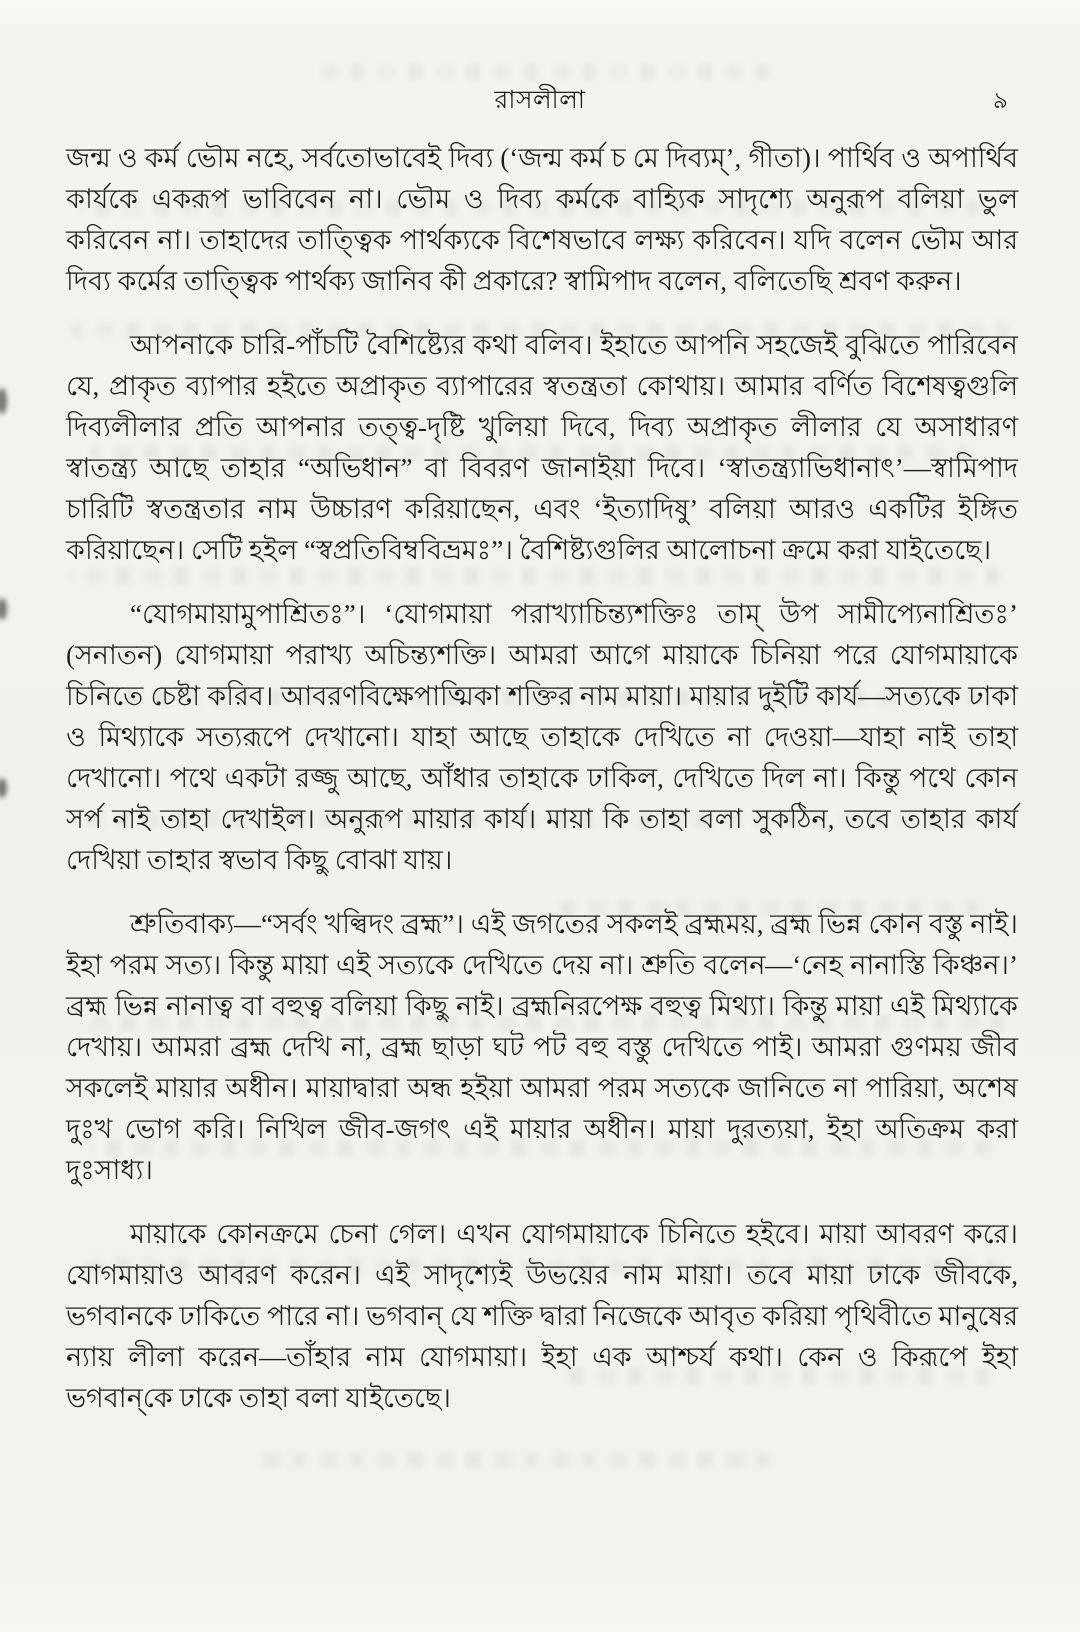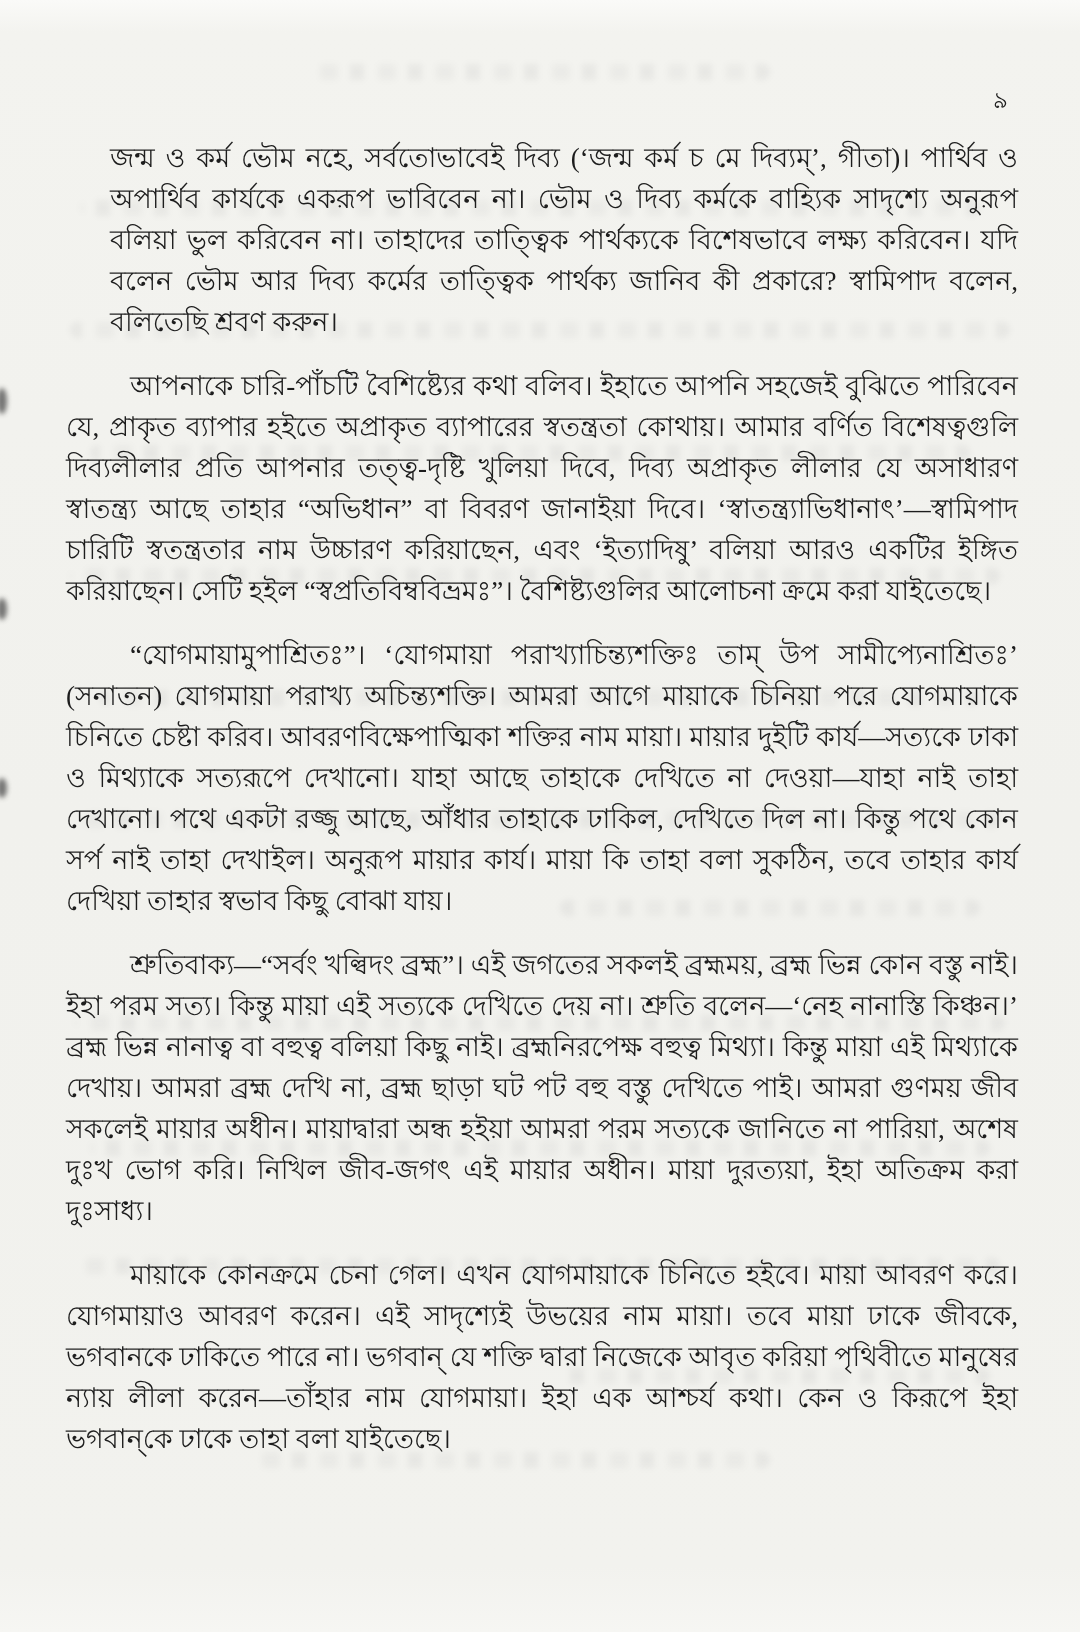--- a/index.html
+++ b/index.html
@@ -18,21 +18,21 @@
   }
   .page-number{
     position:absolute;top:82px;right:72px;font-size:23px;
   }
   .body-text{
     position:absolute;top:138px;left:66px;width:952px;
     font-size:27px;line-height:41px;text-align:justify;
     text-rendering:optimizeLegibility;
   }
   .body-text p{margin:0 0 23px 0;text-indent:64px;}
-  .body-text p.continuation{text-indent:0;margin-left:44px;}
+  .body-text p.continuation{text-indent:0;}
   
   .ghost{
     position:absolute;height:16px;border-radius:8px;
     background:repeating-linear-gradient(90deg,rgba(110,110,112,.5) 0 14px,rgba(110,110,112,0) 14px 26px,rgba(110,110,112,.35) 26px 44px,rgba(110,110,112,0) 44px 58px);
     filter:blur(3px);opacity:.16;transform:scaleX(-1);
     pointer-events:none;
   }
   
   .smudge{
     position:absolute;left:-3px;width:10px;border-radius:50%;
@@ -55,20 +55,21 @@
   <div class="ghost" style="top:1015px;left:75px;width:930px;"></div>
   <div class="ghost" style="top:1140px;left:90px;width:900px;"></div>
   <div class="ghost" style="top:1258px;left:80px;width:920px;"></div>
   <div class="ghost" style="top:1368px;left:560px;width:430px;"></div>
   <div class="ghost" style="top:1452px;left:250px;width:520px;"></div>
 
   <div class="smudge" style="top:388px;height:26px;"></div>
   <div class="smudge" style="top:598px;height:22px;"></div>
   <div class="smudge" style="top:778px;height:20px;"></div>
 
+  <div class="running-head">রাসলীলা</div>
   <div class="page-number">৯</div>
 
   <div class="body-text">
     <p class="continuation">জন্ম ও কর্ম ভৌম নহে, সর্বতোভাবেই দিব্য (‘জন্ম কর্ম চ মে দিব্যম্’, গীতা)। পার্থিব ও অপার্থিব কার্যকে একরূপ ভাবিবেন না। ভৌম ও দিব্য কর্মকে বাহ্যিক সাদৃশ্যে অনুরূপ বলিয়া ভুল করিবেন না। তাহাদের তাত্ত্বিক পার্থক্যকে বিশেষভাবে লক্ষ্য করিবেন। যদি বলেন ভৌম আর দিব্য কর্মের তাত্ত্বিক পার্থক্য জানিব কী প্রকারে? স্বামিপাদ বলেন, বলিতেছি শ্রবণ করুন।</p>
     <p>আপনাকে চারি-পাঁচটি বৈশিষ্ট্যের কথা বলিব। ইহাতে আপনি সহজেই বুঝিতে পারিবেন যে, প্রাকৃত ব্যাপার হইতে অপ্রাকৃত ব্যাপারের স্বতন্ত্রতা কোথায়। আমার বর্ণিত বিশেষত্বগুলি দিব্যলীলার প্রতি আপনার তত্ত্ব-দৃষ্টি খুলিয়া দিবে, দিব্য অপ্রাকৃত লীলার যে অসাধারণ স্বাতন্ত্র্য আছে তাহার “অভিধান” বা বিবরণ জানাইয়া দিবে। ‘স্বাতন্ত্র্যাভিধানাৎ’—স্বামিপাদ চারিটি স্বতন্ত্রতার নাম উচ্চারণ করিয়াছেন, এবং ‘ইত্যাদিষু’ বলিয়া আরও একটির ইঙ্গিত করিয়াছেন। সেটি হইল “স্বপ্রতিবিম্ববিভ্রমঃ”। বৈশিষ্ট্যগুলির আলোচনা ক্রমে করা যাইতেছে।</p>
     <p>“যোগমায়ামুপাশ্রিতঃ”। ‘যোগমায়া পরাখ্যাচিন্ত্যশক্তিঃ তাম্ উপ সামীপ্যেনাশ্রিতঃ’ (সনাতন) যোগমায়া পরাখ্য অচিন্ত্যশক্তি। আমরা আগে মায়াকে চিনিয়া পরে যোগমায়াকে চিনিতে চেষ্টা করিব। আবরণবিক্ষেপাত্মিকা শক্তির নাম মায়া। মায়ার দুইটি কার্য—সত্যকে ঢাকা ও মিথ্যাকে সত্যরূপে দেখানো। যাহা আছে তাহাকে দেখিতে না দেওয়া—যাহা নাই তাহা দেখানো। পথে একটা রজ্জু আছে, আঁধার তাহাকে ঢাকিল, দেখিতে দিল না। কিন্তু পথে কোন সর্প নাই তাহা দেখাইল। অনুরূপ মায়ার কার্য। মায়া কি তাহা বলা সুকঠিন, তবে তাহার কার্য দেখিয়া তাহার স্বভাব কিছু বোঝা যায়।</p>
     <p>শ্রুতিবাক্য—“সর্বং খল্বিদং ব্রহ্ম”। এই জগতের সকলই ব্রহ্মময়, ব্রহ্ম ভিন্ন কোন বস্তু নাই। ইহা পরম সত্য। কিন্তু মায়া এই সত্যকে দেখিতে দেয় না। শ্রুতি বলেন—‘নেহ নানাস্তি কিঞ্চন।’ ব্রহ্ম ভিন্ন নানাত্ব বা বহুত্ব বলিয়া কিছু নাই। ব্রহ্মনিরপেক্ষ বহুত্ব মিথ্যা। কিন্তু মায়া এই মিথ্যাকে দেখায়। আমরা ব্রহ্ম দেখি না, ব্রহ্ম ছাড়া ঘট পট বহু বস্তু দেখিতে পাই। আমরা গুণময় জীব সকলেই মায়ার অধীন। মায়াদ্বারা অন্ধ হইয়া আমরা পরম সত্যকে জানিতে না পারিয়া, অশেষ দুঃখ ভোগ করি। নিখিল জীব-জগৎ এই মায়ার অধীন। মায়া দুরত্যয়া, ইহা অতিক্রম করা দুঃসাধ্য।</p>
     <p>মায়াকে কোনক্রমে চেনা গেল। এখন যোগমায়াকে চিনিতে হইবে। মায়া আবরণ করে। যোগমায়াও আবরণ করেন। এই সাদৃশ্যেই উভয়ের নাম মায়া। তবে মায়া ঢাকে জীবকে, ভগবানকে ঢাকিতে পারে না। ভগবান্ যে শক্তি দ্বারা নিজেকে আবৃত করিয়া পৃথিবীতে মানুষের ন্যায় লীলা করেন—তাঁহার নাম যোগমায়া। ইহা এক আশ্চর্য কথা। কেন ও কিরূপে ইহা ভগবান্‌কে ঢাকে তাহা বলা যাইতেছে।</p>
   </div>
 

